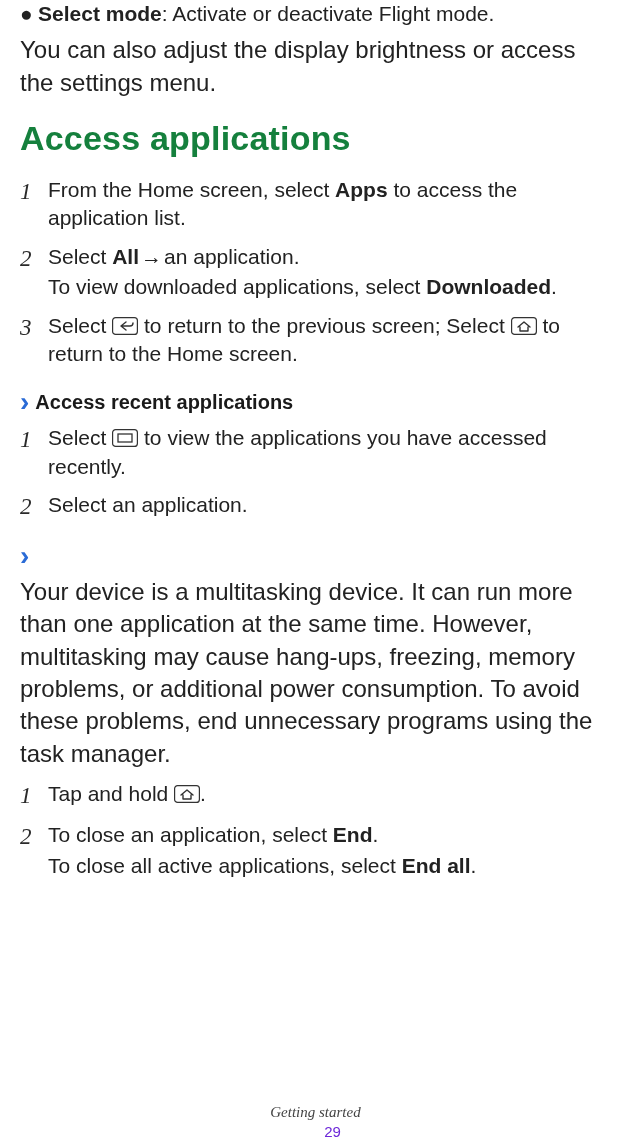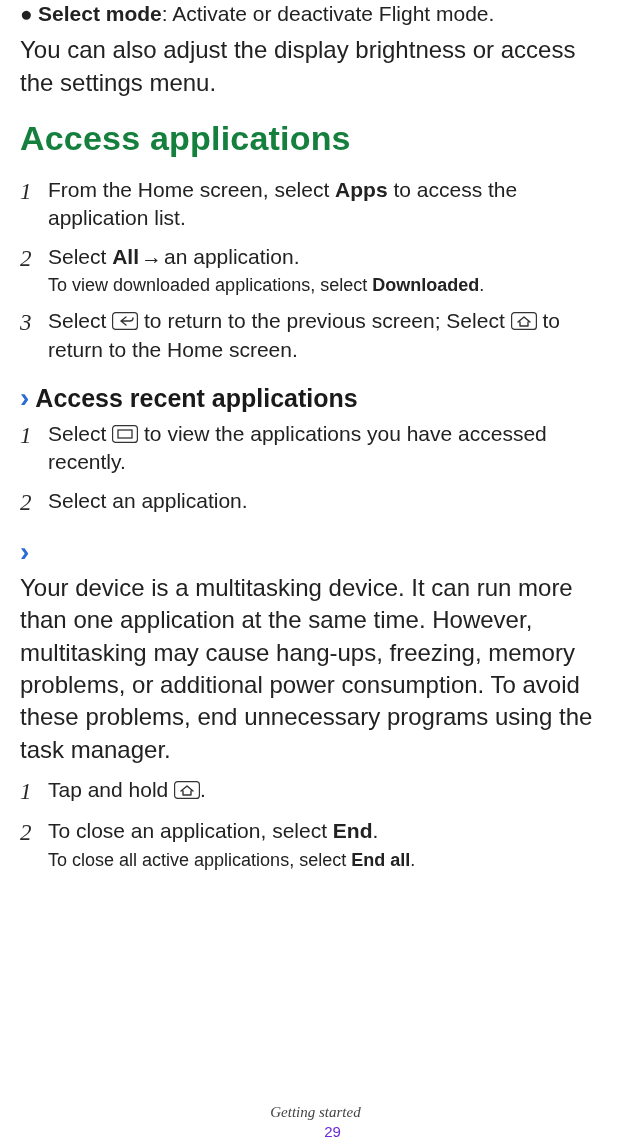--- a/index.html
+++ b/index.html
@@ -64,21 +64,21 @@
   }
   .step-num {
     flex: 0 0 28px;
     font-style: italic;
     font-family: Georgia, "Times New Roman", serif;
     font-size: 23px;
     color: #2a2a2a;
   }
   .step-body { flex: 1 1 auto; }
   .step-sub {
-    font-size: 18px;
+    font-size: 21px;
     line-height: 1.35;
     margin-top: 2px;
   }
   .arrow {
     font-style: normal;
     display: inline-block;
     padding: 0 2px;
   }
   .h2-wrap {
     display: flex;
@@ -86,21 +86,21 @@
     margin: 18px 0 4px 0;
   }
   .chev {
     color: #2a6bd6;
     font-size: 28px;
     font-weight: 800;
     margin-right: 6px;
     font-family: Arial, sans-serif;
   }
   .h2 {
-    font-size: 25px;
+    font-size: 20px;
     font-weight: 700;
     color: #1a1a1a;
   }
   .inline-icon {
     display: inline-block;
     vertical-align: -2px;
     width: 26px;
     height: 18px;
   }
   .inline-icon svg { width: 26px; height: 18px; display:block; }

